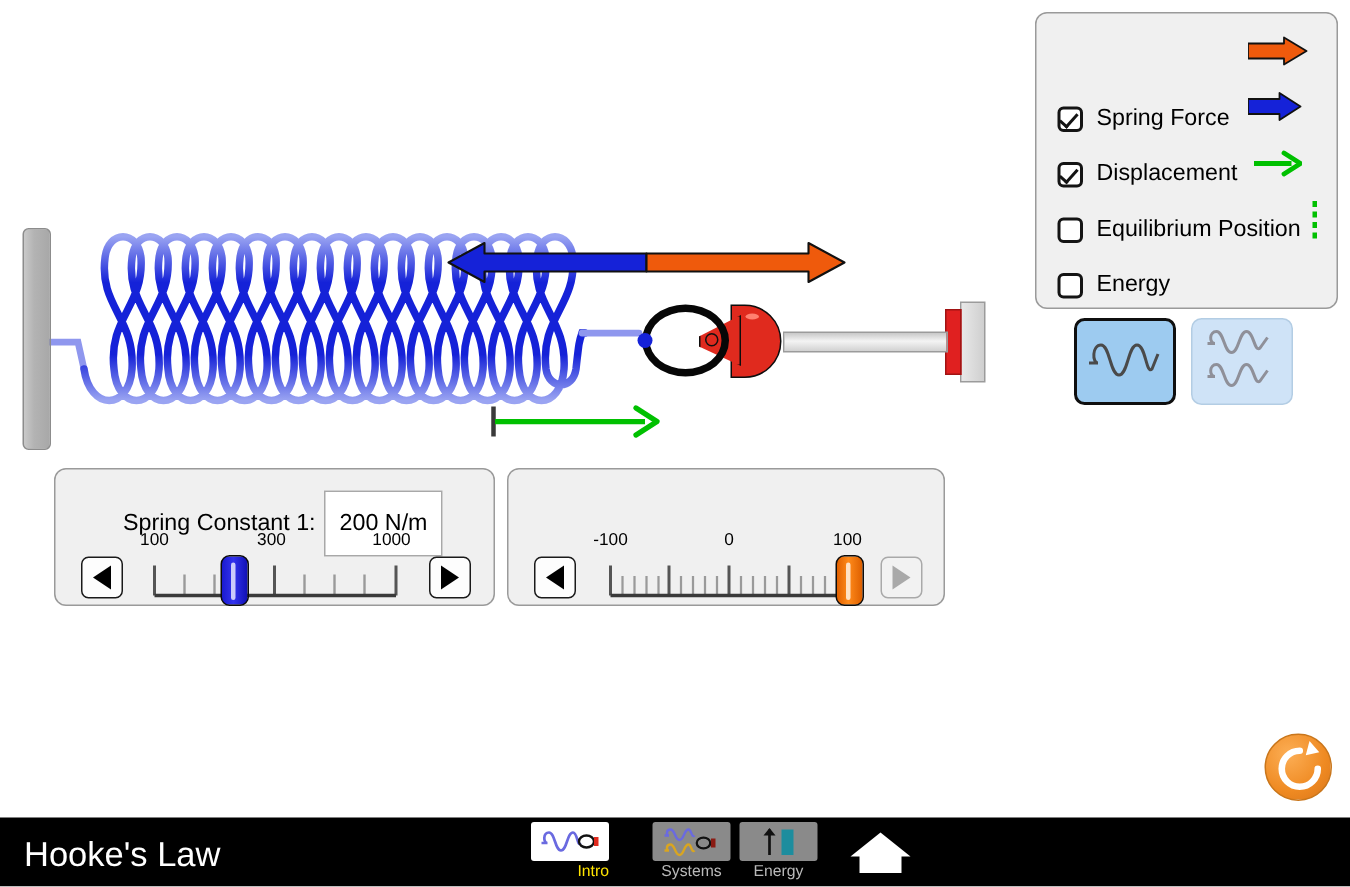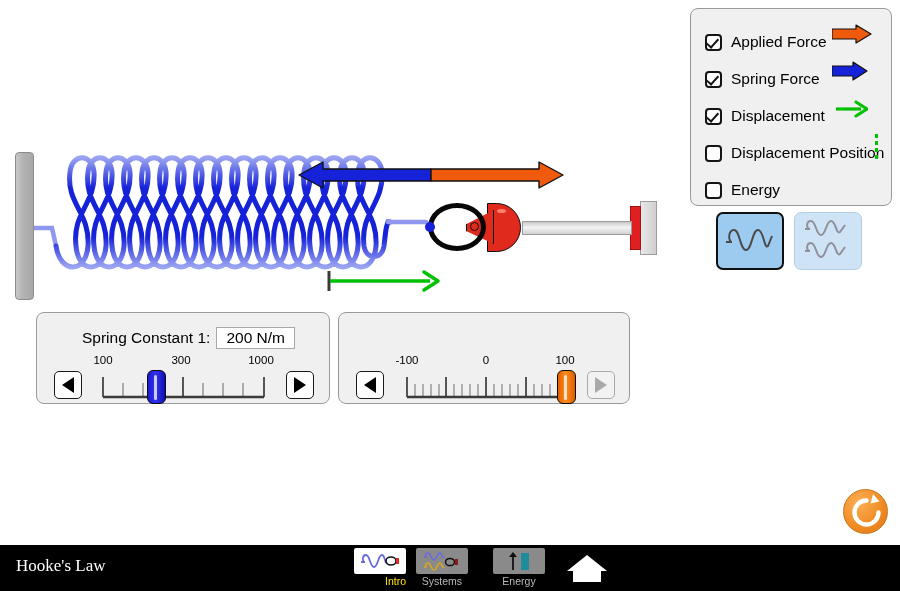--- a/index.html
+++ b/index.html
@@ -130,21 +130,21 @@
   #panel-k{left:36px;top:312px;width:294px;height:92px;}
   #panel-f{left:338px;top:312px;width:292px;height:92px;}
   .ctl-title{
     position:absolute;top:14px;left:0;width:100%;
     text-align:center;font-size:15.5px;color:#000;
     display:flex;justify-content:center;align-items:center;gap:6px;
   }
   .ctl-name{white-space:nowrap;margin-left:11px;}
   .value-box{
     background:#fff;border:1px solid #a8a8a8;
-    padding:1px 9px;font-size:15.5px;color:#000;
+    padding:12px 9px;font-size:15.5px;color:#000;
     min-width:66px;text-align:center;box-sizing:border-box;
   }
   .tick-labels{position:absolute;top:41px;left:0;width:100%;height:14px;}
   .tick-labels span{
     position:absolute;font-size:11.5px;color:#000;
     transform:translateX(-50%);white-space:nowrap;
   }
   .slider-wrap{position:absolute;left:0;top:56px;width:100%;height:34px;}
   .arrow-btn{
     position:absolute;top:2px;width:28px;height:28px;
@@ -175,34 +175,34 @@
     background:radial-gradient(circle at 35% 30%,#fcae55,#ef8a22 60%,#d9751a);
     border:1px solid #c9761b;box-sizing:border-box;
   }
 
   
   #navbar{
     position:absolute;left:0;top:545px;width:900px;height:46px;background:#000;
   }
   #sim-title{
     position:absolute;left:16px;top:11px;
-    font-size:17px;color:#fff;font-family:Liberation Serif, serif;
+    font-size:23px;color:#fff;
   }
   .navtab{position:absolute;top:3px;width:52px;text-align:center;}
   .navtab .ticon{
     width:52px;height:26px;margin:0 auto;border-radius:2px;
     display:flex;align-items:center;justify-content:center;
   }
   .navtab .tlabel{font-size:10.5px;margin-top:1px;}
   .navtab.active .ticon{background:#fff;}
   .navtab.active .tlabel{color:#ffe400;text-align:right;}
   .navtab.idle .ticon{background:#8a8a8a;}
   .navtab.idle .tlabel{color:#b9b9b9;}
   #tab-intro{left:354px;}
-  #tab-systems{left:416px;}
+  #tab-systems{left:435px;}
   #tab-energy{left:493px;}
   #home-btn{position:absolute;left:565px;top:7px;width:44px;height:32px;}
 </style>
 </head>
 <body>
 
 <div class="stage">
 
   <svg id="spring-svg" width="410" height="160" viewBox="0 0 410 160">
     <defs>
@@ -273,35 +273,31 @@
   </svg>
 
   <svg id="disp-arrow" width="116" height="26" viewBox="0 0 116 26">
     <line x1="3" y1="3" x2="3" y2="23" stroke="#3a3a3a" stroke-width="3"></line>
     <line x1="4" y1="13" x2="104" y2="13" stroke="#00c000" stroke-width="3.5"></line>
     <path d="M 98,4 L 112,13 L 98,22" fill="none" stroke="#00c000" stroke-width="3.5" stroke-linecap="round" stroke-linejoin="round"></path>
   </svg>
 
   <div id="vis-panel" class="panel">
 
-    <div class="chk-row r0">
-      <span class="cbox checked"></span>
-      <span class="chk-label">Applied Force</span>
-    </div>
     <div class="chk-row r2">
       <span class="cbox checked"></span>
       <span class="chk-label">Displacement</span>
     </div>
     <div class="chk-row r1">
       <span class="cbox checked"></span>
       <span class="chk-label">Spring Force</span>
     </div>
     <div class="chk-row r3">
       <span class="cbox"></span>
-      <span class="chk-label">Displacement Position</span>
+      <span class="chk-label">Equilibrium Position</span>
     </div>
     <div class="chk-row r4">
       <span class="cbox"></span>
       <span class="chk-label">Energy</span>
     </div>
   </div>
 
   <svg id="sw-applied" class="swatch" width="40" height="20" viewBox="0 0 40 20">
     <path d="M 0,5 L 24,5 L 24,1 L 39,10 L 24,19 L 24,15 L 0,15 Z" fill="#ef5a0c" stroke="#111" stroke-width="1.2" stroke-linejoin="round"></path>
   </svg>

